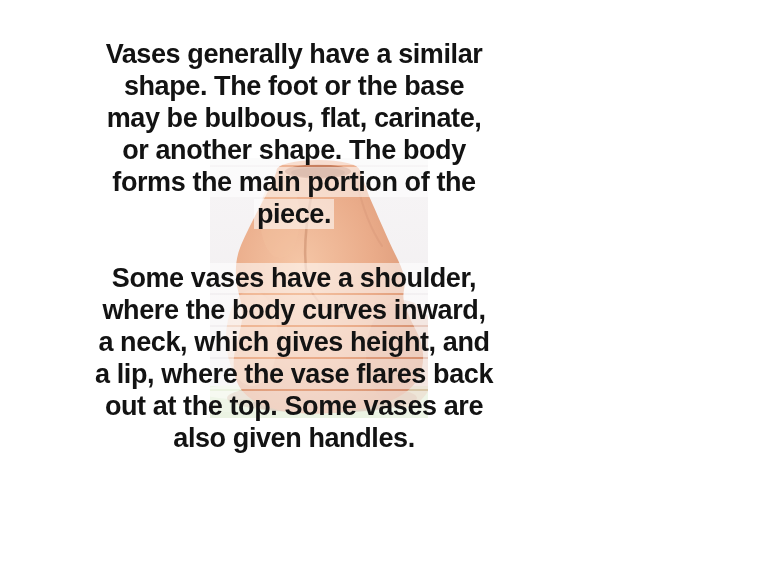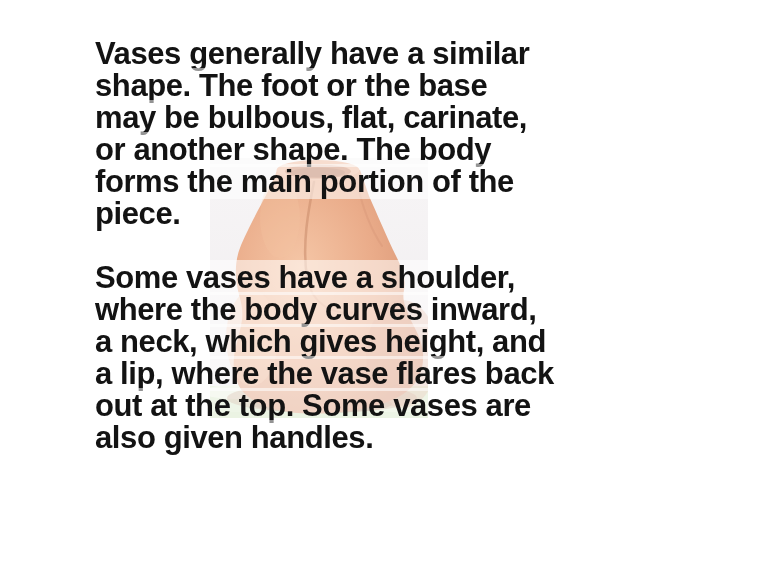--- a/index.html
+++ b/index.html
@@ -14,23 +14,24 @@
     position:absolute;
     left:210px;top:158px;
     width:218px;height:260px;
   }
   .photo svg{display:block;width:100%;height:100%;}
   .article{
     position:absolute;
     left:92px;top:38px;
     z-index:2;
     font-weight:bold;
-    font-size:31px;
+    font-size:27px;
     line-height:32px;
     letter-spacing:-0.4px;
+    text-align:center;
   }
   .article p{margin:0 0 32px 0;}
   .article p:last-child{margin-bottom:4px;}
   .hl{
     padding:0 3px;
     -webkit-box-decoration-break:clone;
     box-decoration-break:clone;
   }
 </style>
 </head>

